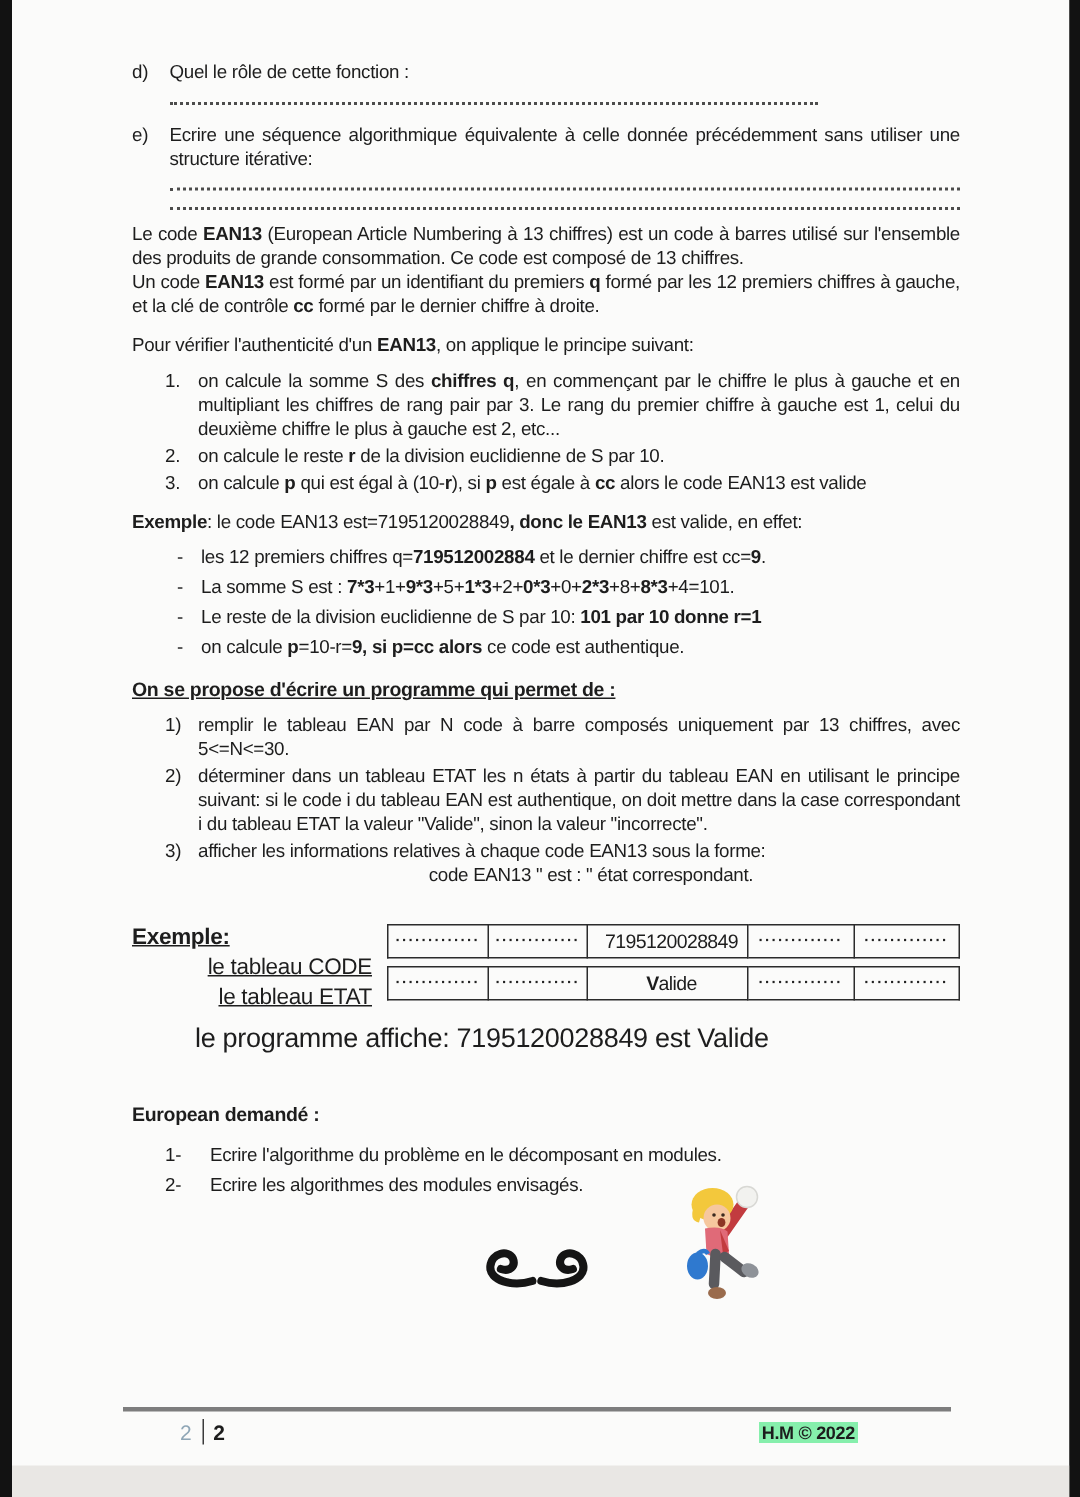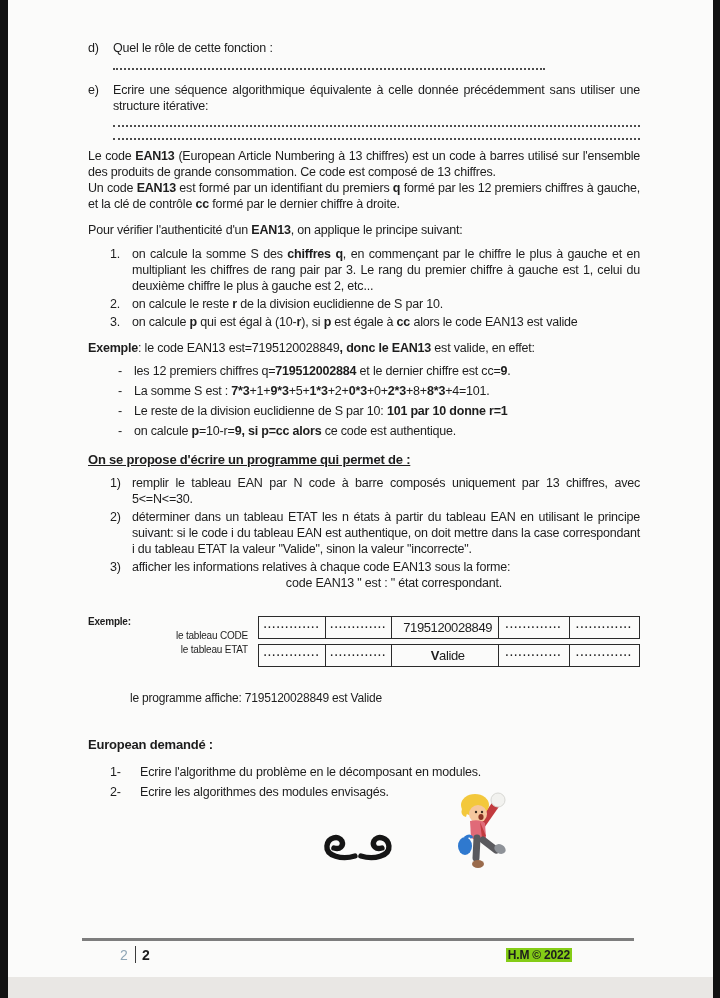--- a/index.html
+++ b/index.html
@@ -38,54 +38,54 @@
   .li-num { width:22px; flex:0 0 22px; text-align:left; margin-left:22px; }
   .li-dash { width:16px; flex:0 0 16px; margin-left:30px; }
   .li-text { flex:1; text-align:justify; }
   .bullets { margin-top:6px; }
   .bullets .li { line-height:18px; }
   .purpose { margin-top:12px; font-size:13px; font-weight:700;text-decoration:underline; }
   .task-sub { margin-top:1px; font-size:12.5px; text-align:center; padding-left:60px; }
 
   
   .example-block { margin-top:26px; display:flex; }
-  .ex-left { width:170px; flex:0 0 170px; font-size:10px; }
+  .ex-left { width:170px; flex:0 0 170px; font-size:15px;text-decoration:underline; }
   .ex-label { font-weight:700; }
   .row-label { text-align:right; padding-right:10px; }
   .row-label.first { margin-top:3px; }
   .row-label.second { margin-top:3px; }
   .ex-tables { flex:1; }
   table.ean { width:100%; border-collapse:collapse; table-layout:fixed; }
   table.ean + table.ean { margin-top:5px; }
   table.ean td { border:1.6px solid #2b2b2b; height:22px; overflow:hidden; white-space:nowrap; }
   td.dot-cell { text-align:center; font-weight:700; font-size:10px; letter-spacing:1px; color:#222; }
   td.value-cell { text-align:center; padding-left:5px; font-size:13px; letter-spacing:-0.4px; }
   col.c1,col.c2 { width:17.5%; } col.c3 { width:28%; } col.c4,col.c5 { width:18.5%; }
-  .output-line { margin-top:24px; margin-left:42px; font-size:12px; }
+  .output-line { margin-top:9px; margin-left:42px; font-size:18px; }
 
   
   .work-heading { margin-top:32px; font-size:13px; font-weight:700; }
   .work-list { margin-top:10px; }
   .work-li { display:flex; font-size:12.5px; line-height:20px; }
   .work-num { width:30px; flex:0 0 30px; margin-left:22px; }
 
   
   .deco-row { position:relative; height:84px; margin-top:2px; }
   .ornament { position:absolute; left:50%; top:28px; transform:translateX(-58%); }
   .mascot { position:absolute; left:364px; top:-14px; }
 
   
   .footer-rule { position:absolute; left:74px; top:938px; width:552px; height:2.5px; background:#7d7d7d; }
   .footer-row { position:absolute; left:74px; top:946px; width:552px; display:flex; align-items:center; }
   .pg-group { display:flex; align-items:center; margin-left:38px; }
   .pg-muted { color:#8fa6b6; font-size:14px; font-weight:400; }
   .pg-div { width:1.5px; height:17px; background:#3b3b3b; margin:0 6px 0 7px; }
   .pg-bold { font-size:14px; font-weight:700; }
   .footer-center { position:absolute; left:0; right:0; text-align:center; font-size:12px; font-weight:700; letter-spacing:0.3px; }
-  .footer-credit { margin-left:auto; margin-right:62px; font-size:12px; font-weight:700; position:relative; z-index:1; background:#84cc16; padding:0 2px; }
+  .footer-credit { margin-left:auto; margin-right:62px; font-size:12px; font-weight:700; position:relative; z-index:1; background:#86efac; padding:0 2px; }
 </style>
 </head>
 <body>
 
 <div class="photo">
   <div class="page">
 
     <div class="content">
 
       <div class="tail">

